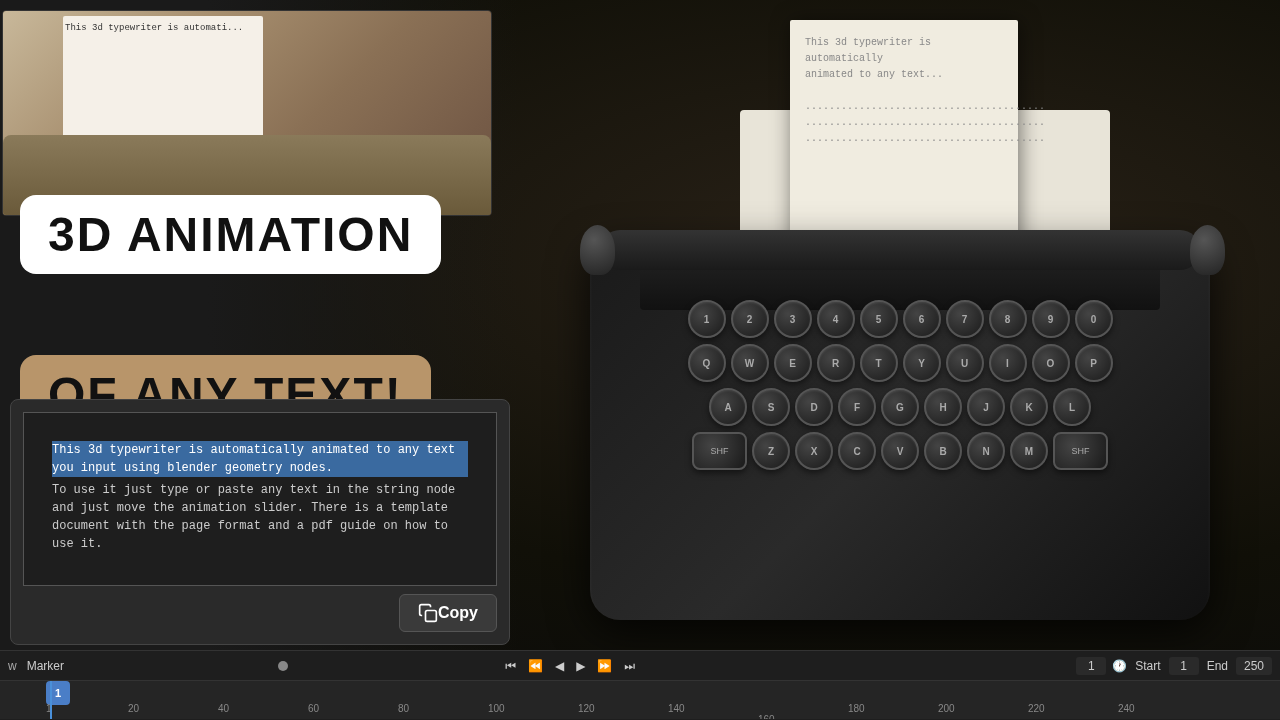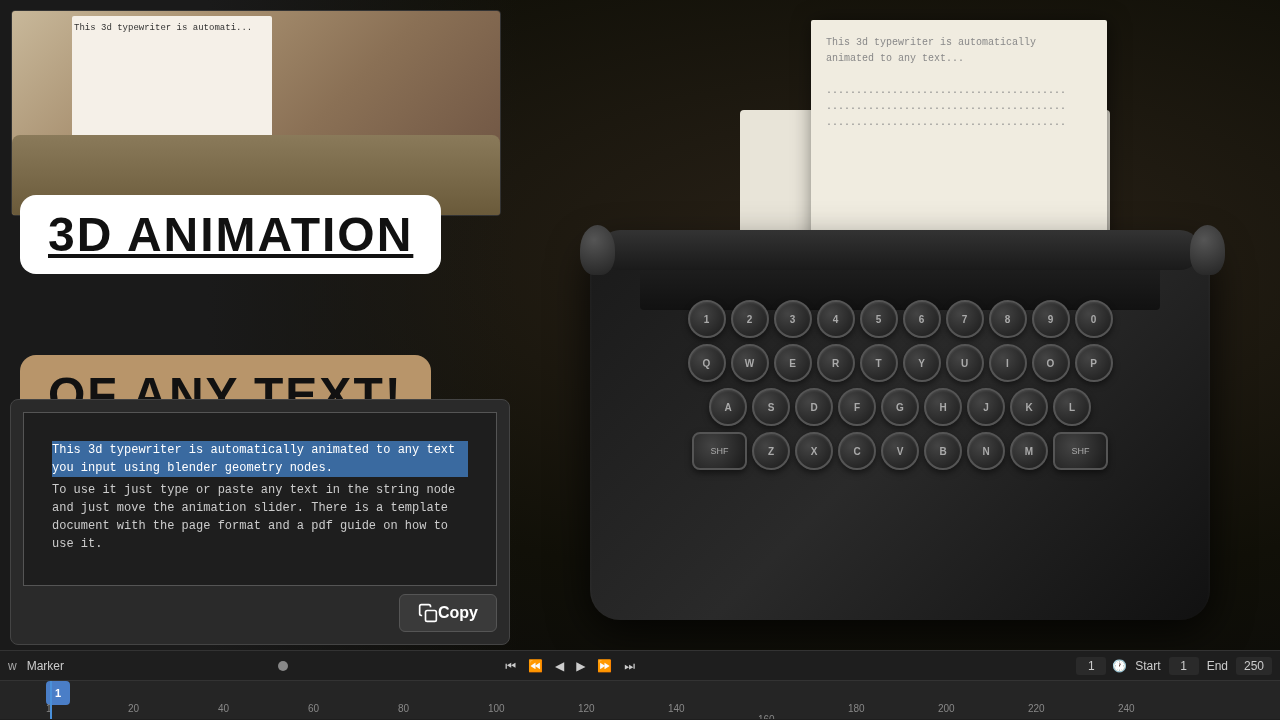--- a/index.html
+++ b/index.html
@@ -41,21 +41,21 @@
       width: 520px;
       height: 650px;
       background: linear-gradient(to right, #1a1a1a 40%, transparent 100%);
       z-index: 5;
     }
 
     
     .preview-thumbnail {
       position: absolute;
       top: 10px;
-      left: 11px;
+      left: 2px;
       width: 490px;
       height: 206px;
       background: #2c2416;
       border-radius: 4px;
       overflow: hidden;
       z-index: 10;
       border: 1px solid #333;
     }
 
     .preview-thumbnail-inner {
@@ -111,21 +111,20 @@
     }
 
     .title-card-1 span {
       font-family: Arial Black, sans-serif;
       font-size: 48px;
       font-weight: 900;
       color: #111;
       text-transform: uppercase;
       letter-spacing: 2px;
       white-space: nowrap;
-      text-decoration: underline;
     }
 
     .title-card-2 {
       position: absolute;
       top: 355px;
       left: 20px;
       background: #b8956a;
       border-radius: 16px;
       padding: 12px 28px;
       z-index: 10;
@@ -208,27 +207,26 @@
       right: 20px;
       width: 720px;
       height: 610px;
     }
 
     
     .tw-paper {
       position: absolute;
       top: 0;
       left: 250px;
-      width: 296px;
+      width: 228px;
       height: 320px;
       background: #f0ece0;
       border-radius: 2px;
       box-shadow: 2px 2px 20px rgba(0,0,0,0.5);
       z-index: 3;
-      margin-left: 21px;
     }
 
     .tw-paper-inner {
       margin: 15px;
       font-family: 'Courier New', monospace;
       font-size: 10px;
       color: #888;
       line-height: 1.6;
     }
 

